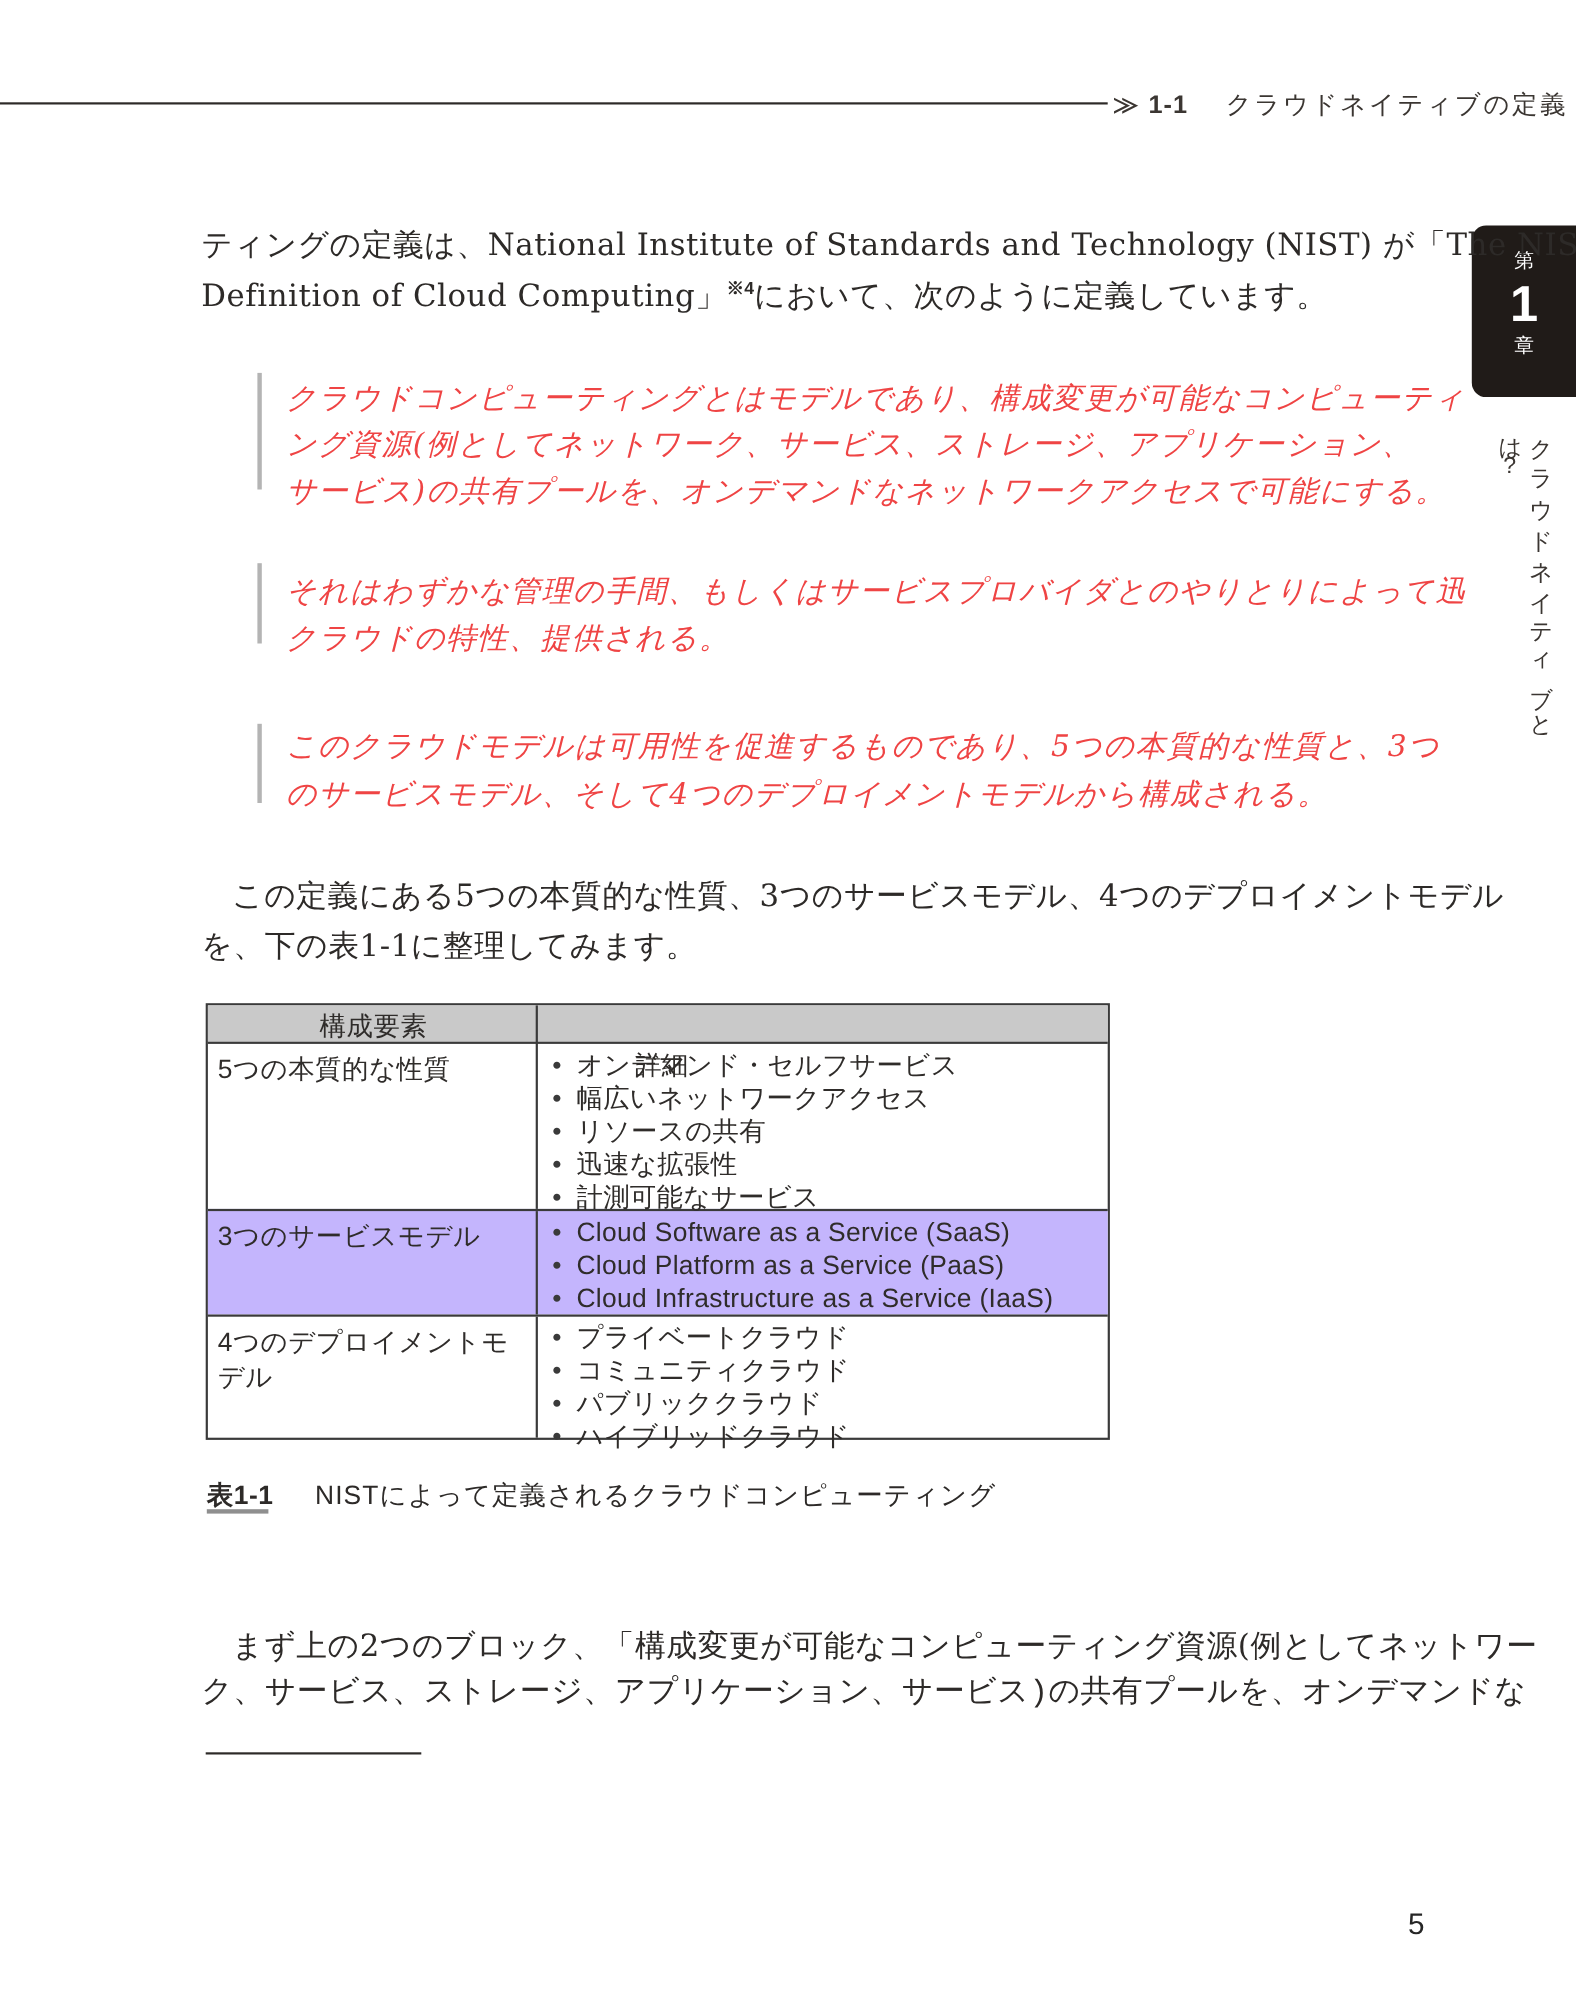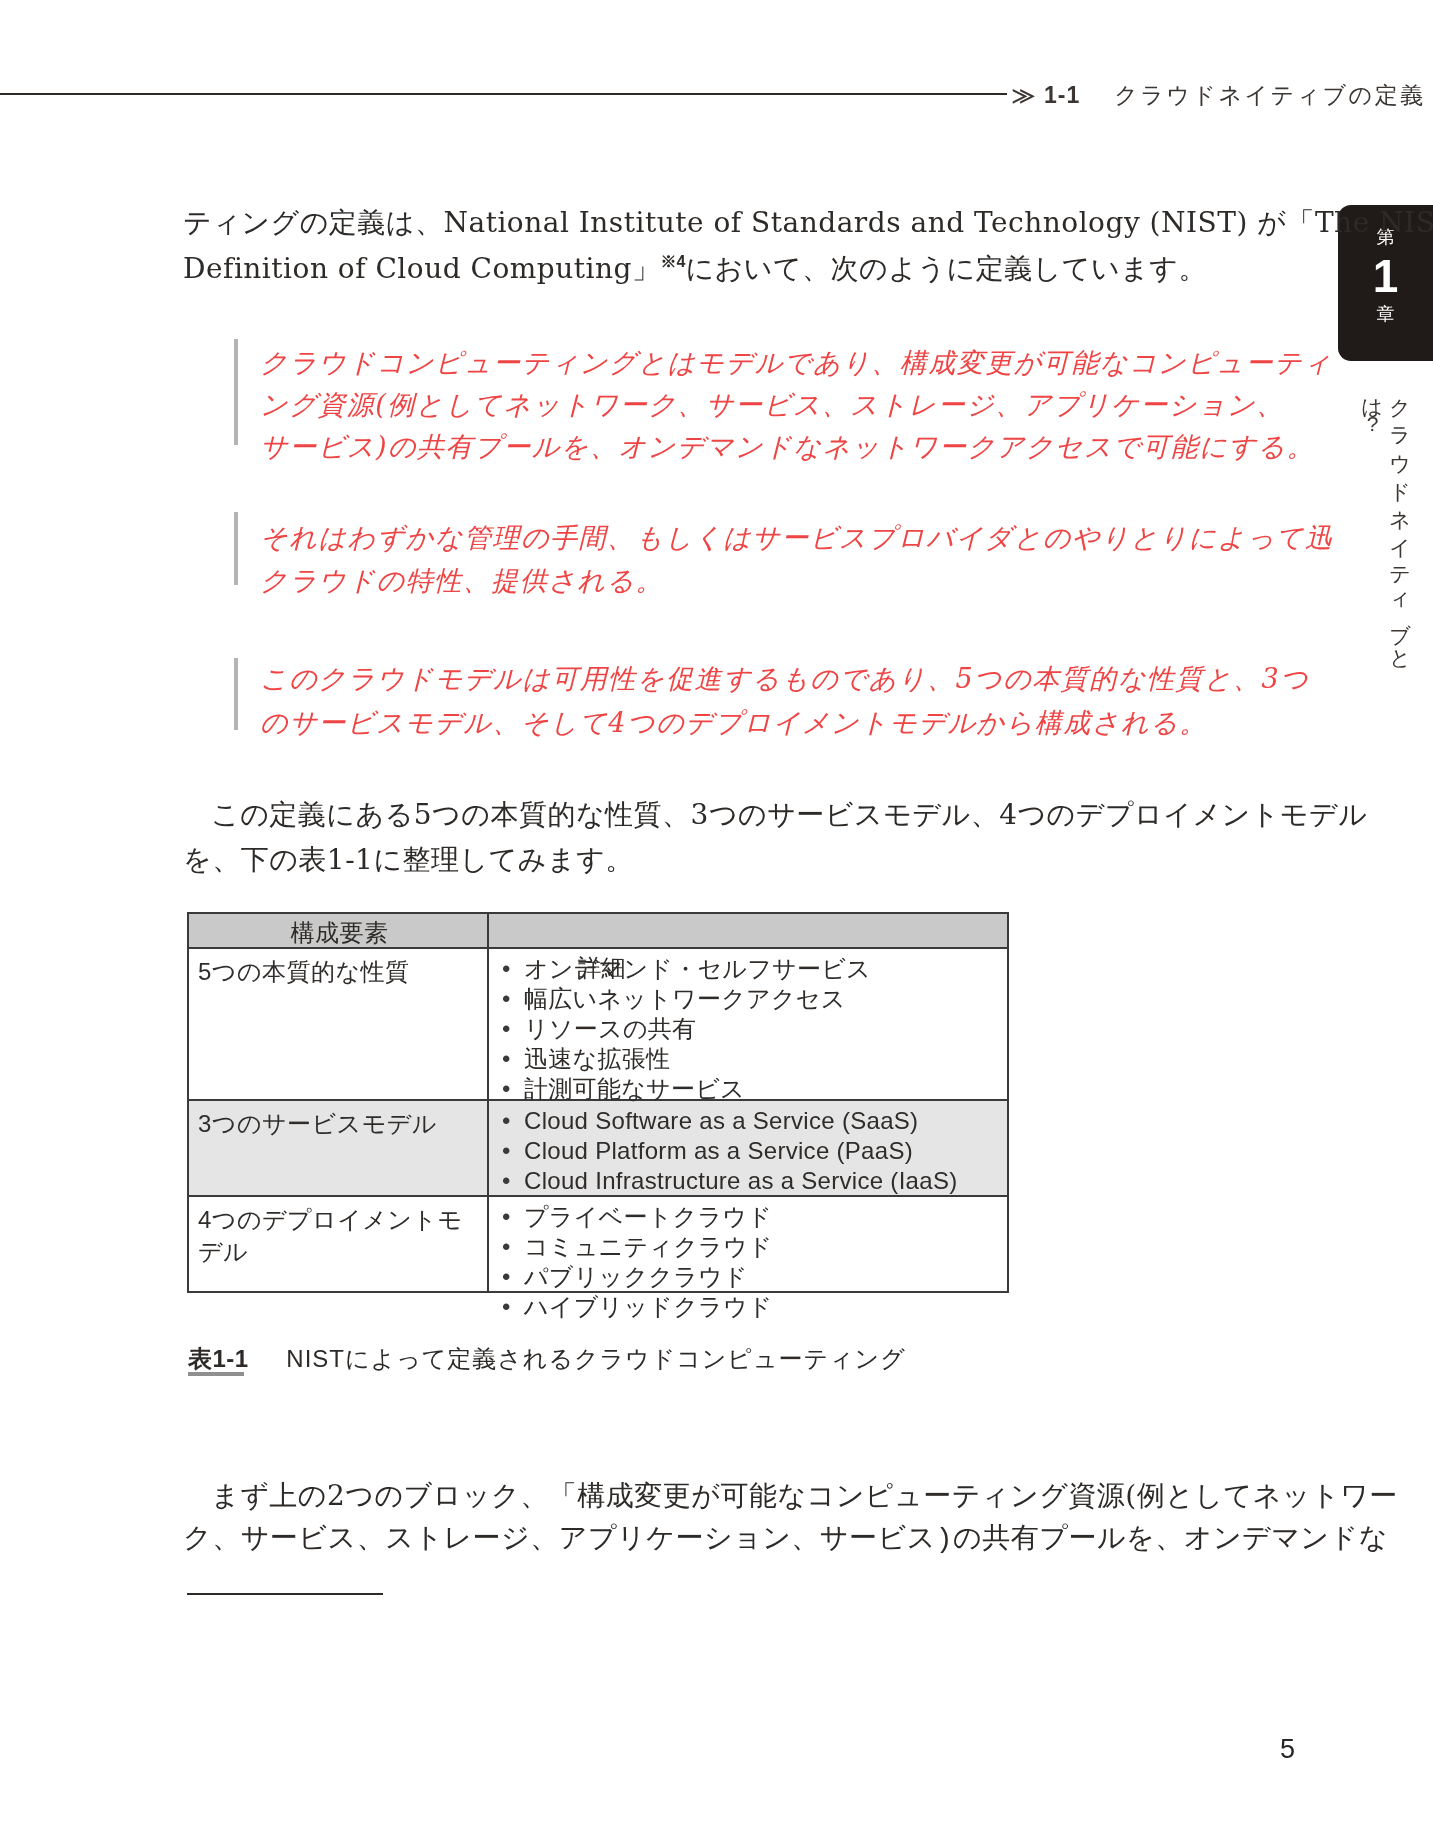--- a/index.html
+++ b/index.html
@@ -50,24 +50,24 @@
   
   #tbl{left:187px;top:912px;width:822px;box-sizing:border-box;
        border:2px solid #3a3a3a;background:#ffffff;font-size:24px;color:#2f2c2a;}
   .trow{display:flex;box-sizing:border-box;}
   .trow + .trow{border-top:2px solid #3a3a3a;}
   .tc1{width:300px;box-sizing:border-box;border-right:2px solid #3a3a3a;
        padding:7px 6px 0 9px;letter-spacing:0.5px;}
   .tc2{flex:1;box-sizing:border-box;padding:5px 6px 0 13px;}
   #tbl .thead{height:33px;background:#c9c9c9;flex-direction:column;}
   #tbl .thead .tc1,#tbl .thead .tc2{padding-top:3px;text-align:center;}
-  #tbl .rowalt{background:#e5e5e5;}
+  #tbl .rowalt{background:#c4b5fd;}
   .bul{display:flex;line-height:30px;letter-spacing:0.3px;}
   .bul .dot{width:22px;color:#3a3a3a;}
-  .r1{height:152px;} .r2{height:96px;} .r3{height:96px;}
+  .r1{height:152px;} .r2{height:96px;} .r3{height:112px;}
 
   
   #caption{left:188px;top:1343px;font-size:24px;color:#2d2a28;white-space:nowrap;}
   #caption .cl{font-weight:bold;letter-spacing:0.5px;}
   #caption .ct{margin-left:31px;letter-spacing:1px;}
   #caption-underline{left:188px;top:1372px;width:56px;height:4px;background:#8f8f8f;}
 
   
   #footnote-rule{left:187px;top:1593px;width:196px;height:2px;background:#2d2a28;}
   #footnote{left:188px;top:1615px;font-size:20px;color:#2f2c2a;white-space:nowrap;}

